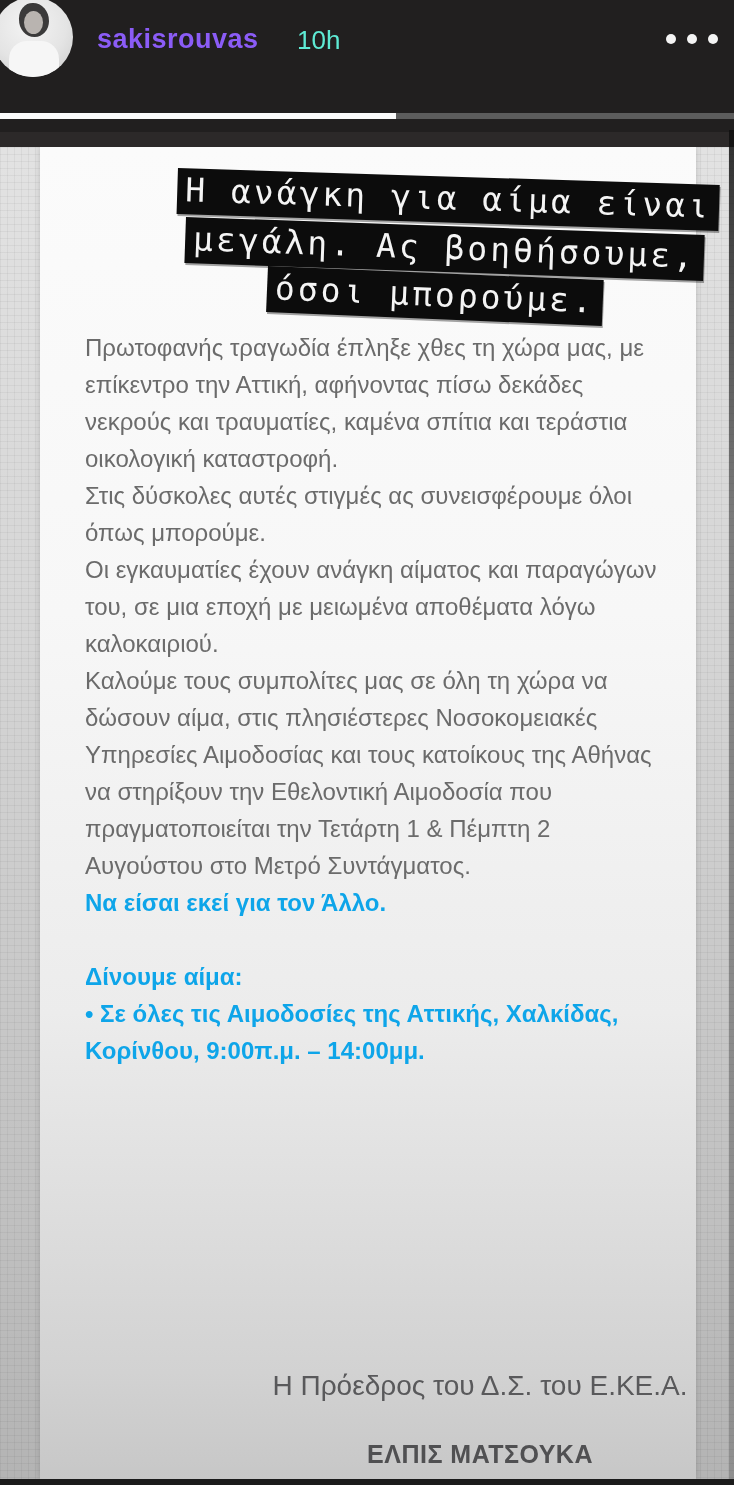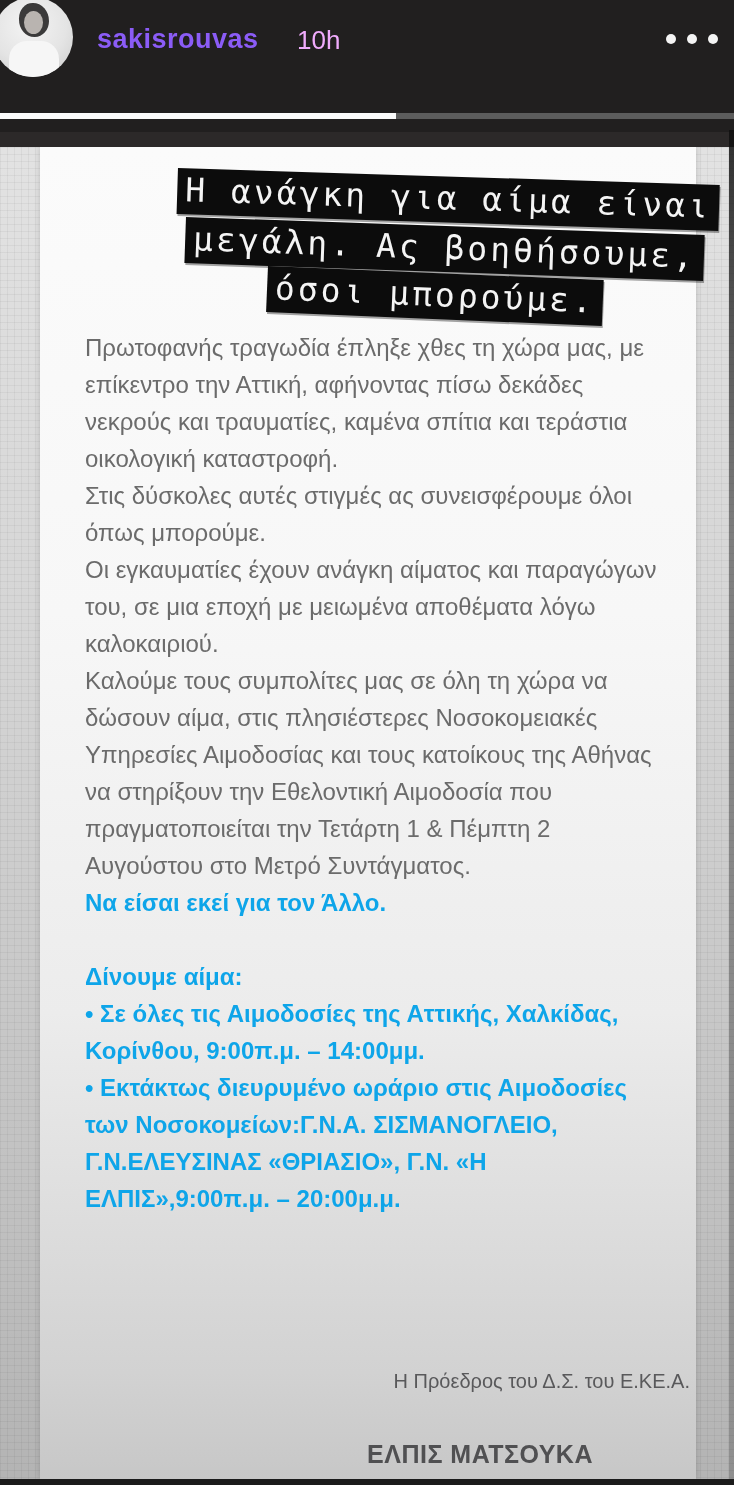--- a/index.html
+++ b/index.html
@@ -29,21 +29,21 @@
   .avatar .torso{
     position:absolute;left:16px;top:44px;width:50px;height:38px;
     background:#f6f6f6;border-radius:18px 18px 0 0;
   }
   .username{
     position:absolute;left:97px;top:24px;
     font-size:27px;font-weight:bold;color:#8b5cf6;letter-spacing:.5px;
   }
   .timestamp{
     position:absolute;left:297px;top:25px;
-    font-size:26px;font-weight:400;color:#f0abfc;
+    font-size:26px;font-weight:400;color:#5eead4;
   }
   .more-menu{
     position:absolute;right:12px;top:30px;display:flex;gap:11px;
     padding:4px;cursor:pointer;background:none;border:none;
   }
   .more-menu .dot{width:10px;height:10px;border-radius:50%;background:#f4f4f4;display:block;}
   .progress-track{
     position:absolute;left:0;top:113px;width:734px;height:6px;background:#5c5c5c;
   }
   .progress-fill{height:100%;width:54%;background:#fbfbfb;}
@@ -86,21 +86,21 @@
   .body-text{
     position:absolute;left:85px;top:182px;width:582px;z-index:3;
     font-size:24px;line-height:37px;color:#6b6b6b;
   }
   .body-text p{margin:0;}
   .body-text p.bold{font-weight:bold;color:#0ea5e9;}
   .body-text p.gap-above{margin-top:37px;}
   
   .sig-role{
     position:absolute;left:270px;top:1223px;width:420px;z-index:3;
-    text-align:right;font-size:20px;color:#59595b;
+    text-align:center;font-size:28px;color:#59595b;
   }
   .sig-name{
     position:absolute;left:270px;top:1293px;width:420px;z-index:3;
     text-align:center;font-size:25px;font-weight:bold;color:#505052;letter-spacing:.5px;
   }
   
   .bottom-bar{
     position:absolute;left:0;top:1479px;width:734px;height:6px;background:#1b1b1b;z-index:7;
   }
 </style>
@@ -138,21 +138,20 @@
 
   <div class="story-canvas" style="background:none;pointer-events:none;">
     <div class="body-text">
       <p>Πρωτοφανής τραγωδία έπληξε χθες τη χώρα μας, με επίκεντρο την Αττική, αφήνοντας πίσω δεκάδες νεκρούς και τραυματίες, καμένα σπίτια και τεράστια οικολογική καταστροφή.</p>
       <p>Στις δύσκολες αυτές στιγμές ας συνεισφέρουμε όλοι όπως μπορούμε.</p>
       <p>Οι εγκαυματίες έχουν ανάγκη αίματος και παραγώγων του, σε μια εποχή με μειωμένα αποθέματα λόγω καλοκαιριού.</p>
       <p>Καλούμε τους συμπολίτες μας σε όλη τη χώρα να δώσουν αίμα, στις πλησιέστερες Νοσοκομειακές Υπηρεσίες Αιμοδοσίας και τους κατοίκους της Αθήνας να στηρίξουν την Εθελοντική Αιμοδοσία που πραγματοποιείται την Τετάρτη 1 &amp; Πέμπτη 2 Αυγούστου στο Μετρό Συντάγματος.</p>
       <p class="bold">Να είσαι εκεί για τον Άλλο.</p>
       <p class="bold gap-above">Δίνουμε αίμα:</p>
       <p class="bold">• Σε όλες τις Αιμοδοσίες της Αττικής, Χαλκίδας, Κορίνθου, 9:00π.μ. – 14:00μμ.</p>
-      <p class="bold">• Εκτάκτως διευρυμένο ωράριο στις Αιμοδοσίες των Νοσοκομείων:Γ.Ν.Α. ΣΙΣΜΑΝΟΓΛΕΙΟ, Γ.Ν.ΕΛΕΥΣΙΝΑΣ «ΘΡΙΑΣΙΟ», Γ.Ν. «Η ΕΛΠΙΣ»,9:00π.μ. – 20:00μ.μ.</p>
     </div>
     <div class="sig-role">Η Πρόεδρος του Δ.Σ. του Ε.ΚΕ.Α.</div>
     <div class="sig-name">ΕΛΠΙΣ ΜΑΤΣΟΥΚΑ</div>
   </div>
 
   <div class="right-edge-shade"></div>
   <div class="bottom-bar"></div>
 </div>
 
 </body></html>

